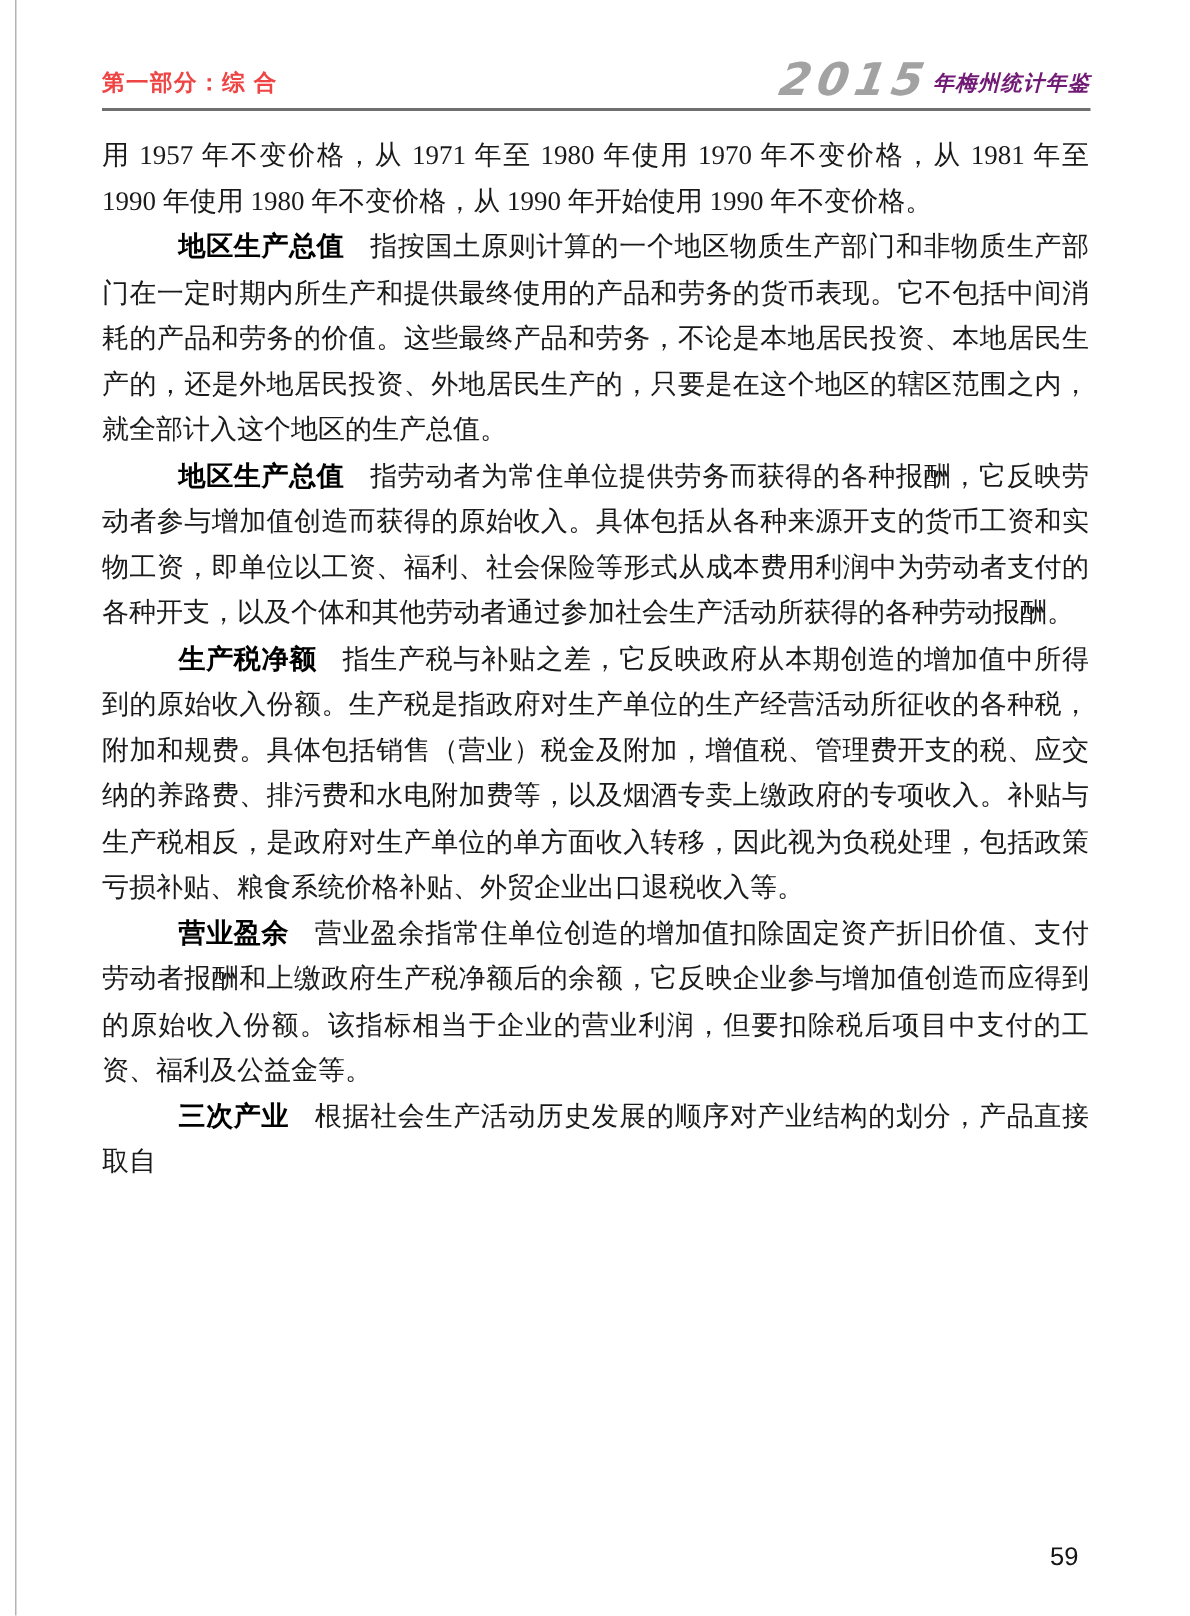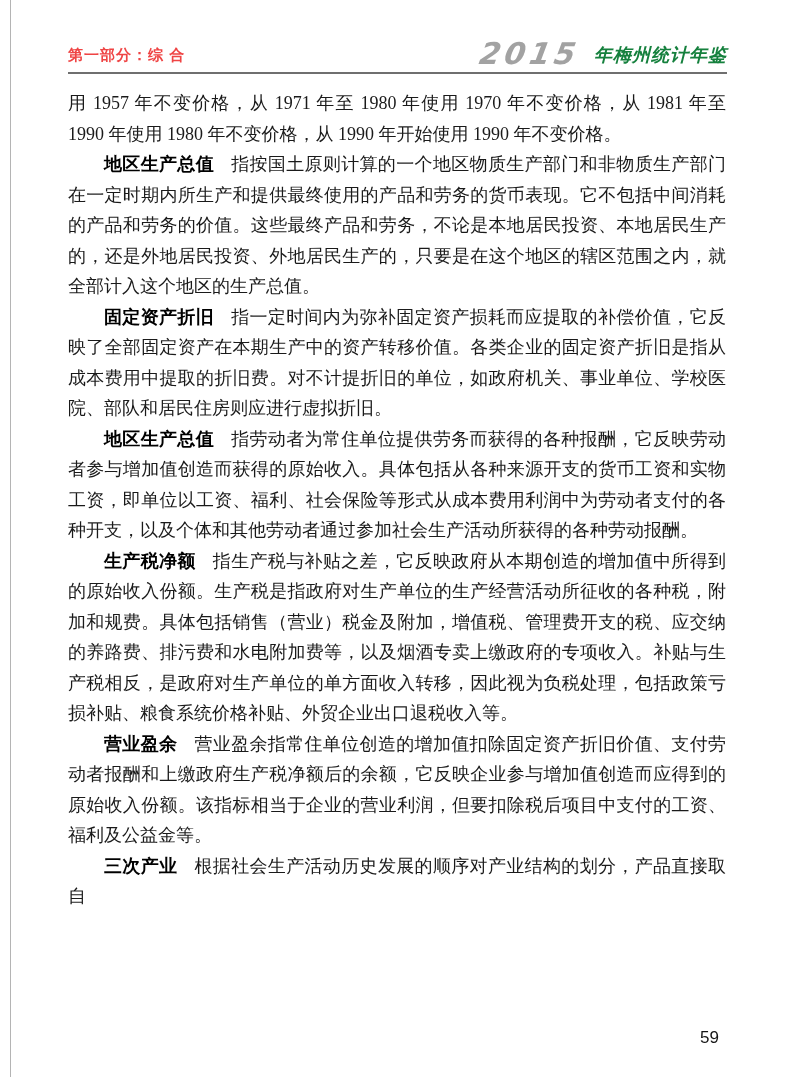--- a/index.html
+++ b/index.html
@@ -55,24 +55,24 @@
     line-height: 28px;
     letter-spacing: 4px;
     transform: skewX(-10deg);
     color: #a2a2a2;
   }
   .logo-suffix {
     display: inline-block;
     font-family: "DejaVu Sans", sans-serif;
     font-weight: bold;
     font-style: italic;
-    font-size: 18px;
+    font-size: 14px;
     letter-spacing: 1px;
-    color: #15803d;
-    margin-left: 15px;
+    color: #701a75;
+    margin-left: 3px;
     vertical-align: 3px;
   }
   .header-rule {
     margin-top: 2px;
     height: 0;
     border-top: 2px solid #6f6f6f;
   }
   .page-body {
     position: absolute;
     left: 68px;
@@ -87,20 +87,21 @@
     text-align: justify;
   }
   .para.indent {
     text-indent: 2em;
   }
   .term {
     font-family: "Liberation Sans", sans-serif;
     font-weight: bold;
     color: #000000;
     margin-right: 0.95em;
+    margin-left: 15px;
   }
   .page-number {
     position: absolute;
     right: 74px;
     top: 1012px;
     font-family: "Liberation Sans", sans-serif;
     font-size: 17px;
     color: #151515;
     margin-top: 16px;
   }
@@ -117,21 +118,20 @@
   </div>
   <div class="header-rule"></div>
 </header>
 
 <main class="page-body">
   <p class="para"><span>用 1957 年不变价格，从 1971 年至 1980 年使用 1970 年不变价格，从 1981 年至 1990 年使用 1980 年不变价格，从 1990 年开始使用 1990 年不变价格。</span></p>
 
   <p class="para indent"><span class="term">地区生产总值</span><span>指按国土原则计算的一个地区物质生产部门和非物质生产部门在一定时期内所生产和提供最终使用的产品和劳务的货币表现。它不包括中间消耗的产品和劳务的价值。这些最终产品和劳务，不论是本地居民投资、本地居民生产的，还是外地居民投资、外地居民生产的，只要是在这个地区的辖区范围之内，就全部计入这个地区的生产总值。</span></p>
 
 
-  <p class="para indent"><span class="term">固定资产折旧</span><span>指一定时间内为弥补固定资产损耗而应提取的补偿价值，它反映了全部固定资产在本期生产中的资产转移价值。各类企业的固定资产折旧是指从成本费用中提取的折旧费。对不计提折旧的单位，如政府机关、事业单位、学校医院、部队和居民住房则应进行虚拟折旧。</span></p>
 
   <p class="para indent"><span class="term">地区生产总值</span><span>指劳动者为常住单位提供劳务而获得的各种报酬，它反映劳动者参与增加值创造而获得的原始收入。具体包括从各种来源开支的货币工资和实物工资，即单位以工资、福利、社会保险等形式从成本费用利润中为劳动者支付的各种开支，以及个体和其他劳动者通过参加社会生产活动所获得的各种劳动报酬。</span></p>
 
   <p class="para indent"><span class="term">生产税净额</span><span>指生产税与补贴之差，它反映政府从本期创造的增加值中所得到的原始收入份额。生产税是指政府对生产单位的生产经营活动所征收的各种税，附加和规费。具体包括销售（营业）税金及附加，增值税、管理费开支的税、应交纳的养路费、排污费和水电附加费等，以及烟酒专卖上缴政府的专项收入。补贴与生产税相反，是政府对生产单位的单方面收入转移，因此视为负税处理，包括政策亏损补贴、粮食系统价格补贴、外贸企业出口退税收入等。</span></p>
 
   <p class="para indent"><span class="term">营业盈余</span><span>营业盈余指常住单位创造的增加值扣除固定资产折旧价值、支付劳动者报酬和上缴政府生产税净额后的余额，它反映企业参与增加值创造而应得到的原始收入份额。该指标相当于企业的营业利润，但要扣除税后项目中支付的工资、福利及公益金等。</span></p>
 
   <p class="para indent"><span class="term">三次产业</span><span>根据社会生产活动历史发展的顺序对产业结构的划分，产品直接取自</span></p>
 </main>
 

